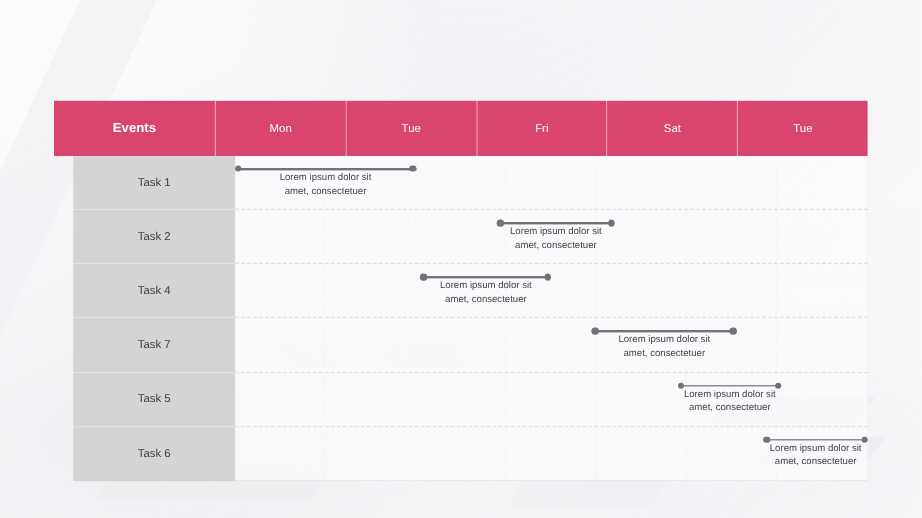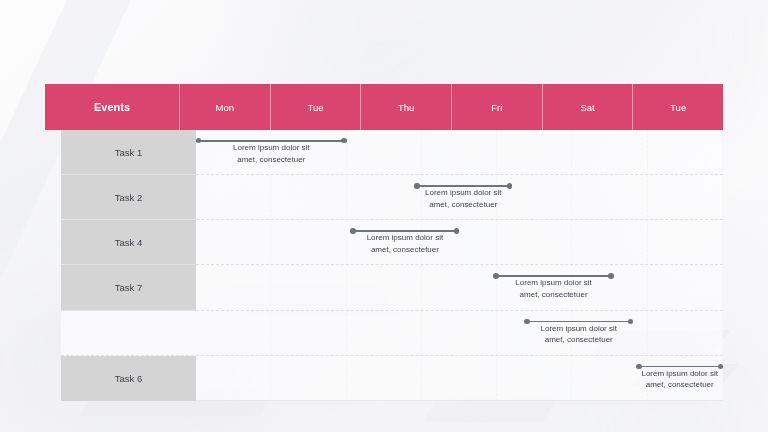--- a/index.html
+++ b/index.html
@@ -197,21 +197,20 @@
   <div class="bg-shape s5"></div>
 
 
   <div id="gantt">
 
     <div class="g-header">
       <div class="hcell events">Events</div>
 
     <div class="hcell day">Mon</div>
         <div class="hcell day">Tue</div>
-        <div class="hcell day">Thu</div>
         <div class="hcell day">Fri</div>
         <div class="hcell day">Sat</div>
         <div class="hcell day">Tue</div>
       </div>
 
     <div class="g-body">
       <div class="day-lines">
           <div class="dl"></div>
           <div class="dl"></div>
           <div class="dl"></div>
@@ -271,20 +270,21 @@
               <div class="dot start"></div>
               <div class="dot end"></div>
             </div>
             <div class="bar-caption" style="left: 67.8571%; transform: translateX(-50%);">
               <div>Lorem ipsum dolor sit</div>
               <div>amet, consectetuer</div>
             </div>
           </div>
         </div>
         <div class="g-row">
+          <div class="label-cell">Task 5</div>
           <div class="track">
             <div class="bar" style="left: 70%; width: 16.4286%;">
               <div class="line"></div>
               <div class="dot start"></div>
               <div class="dot end"></div>
             </div>
             <div class="bar-caption" style="left: 78.2143%; transform: translateX(-50%);">
               <div>Lorem ipsum dolor sit</div>
               <div>amet, consectetuer</div>
             </div>

